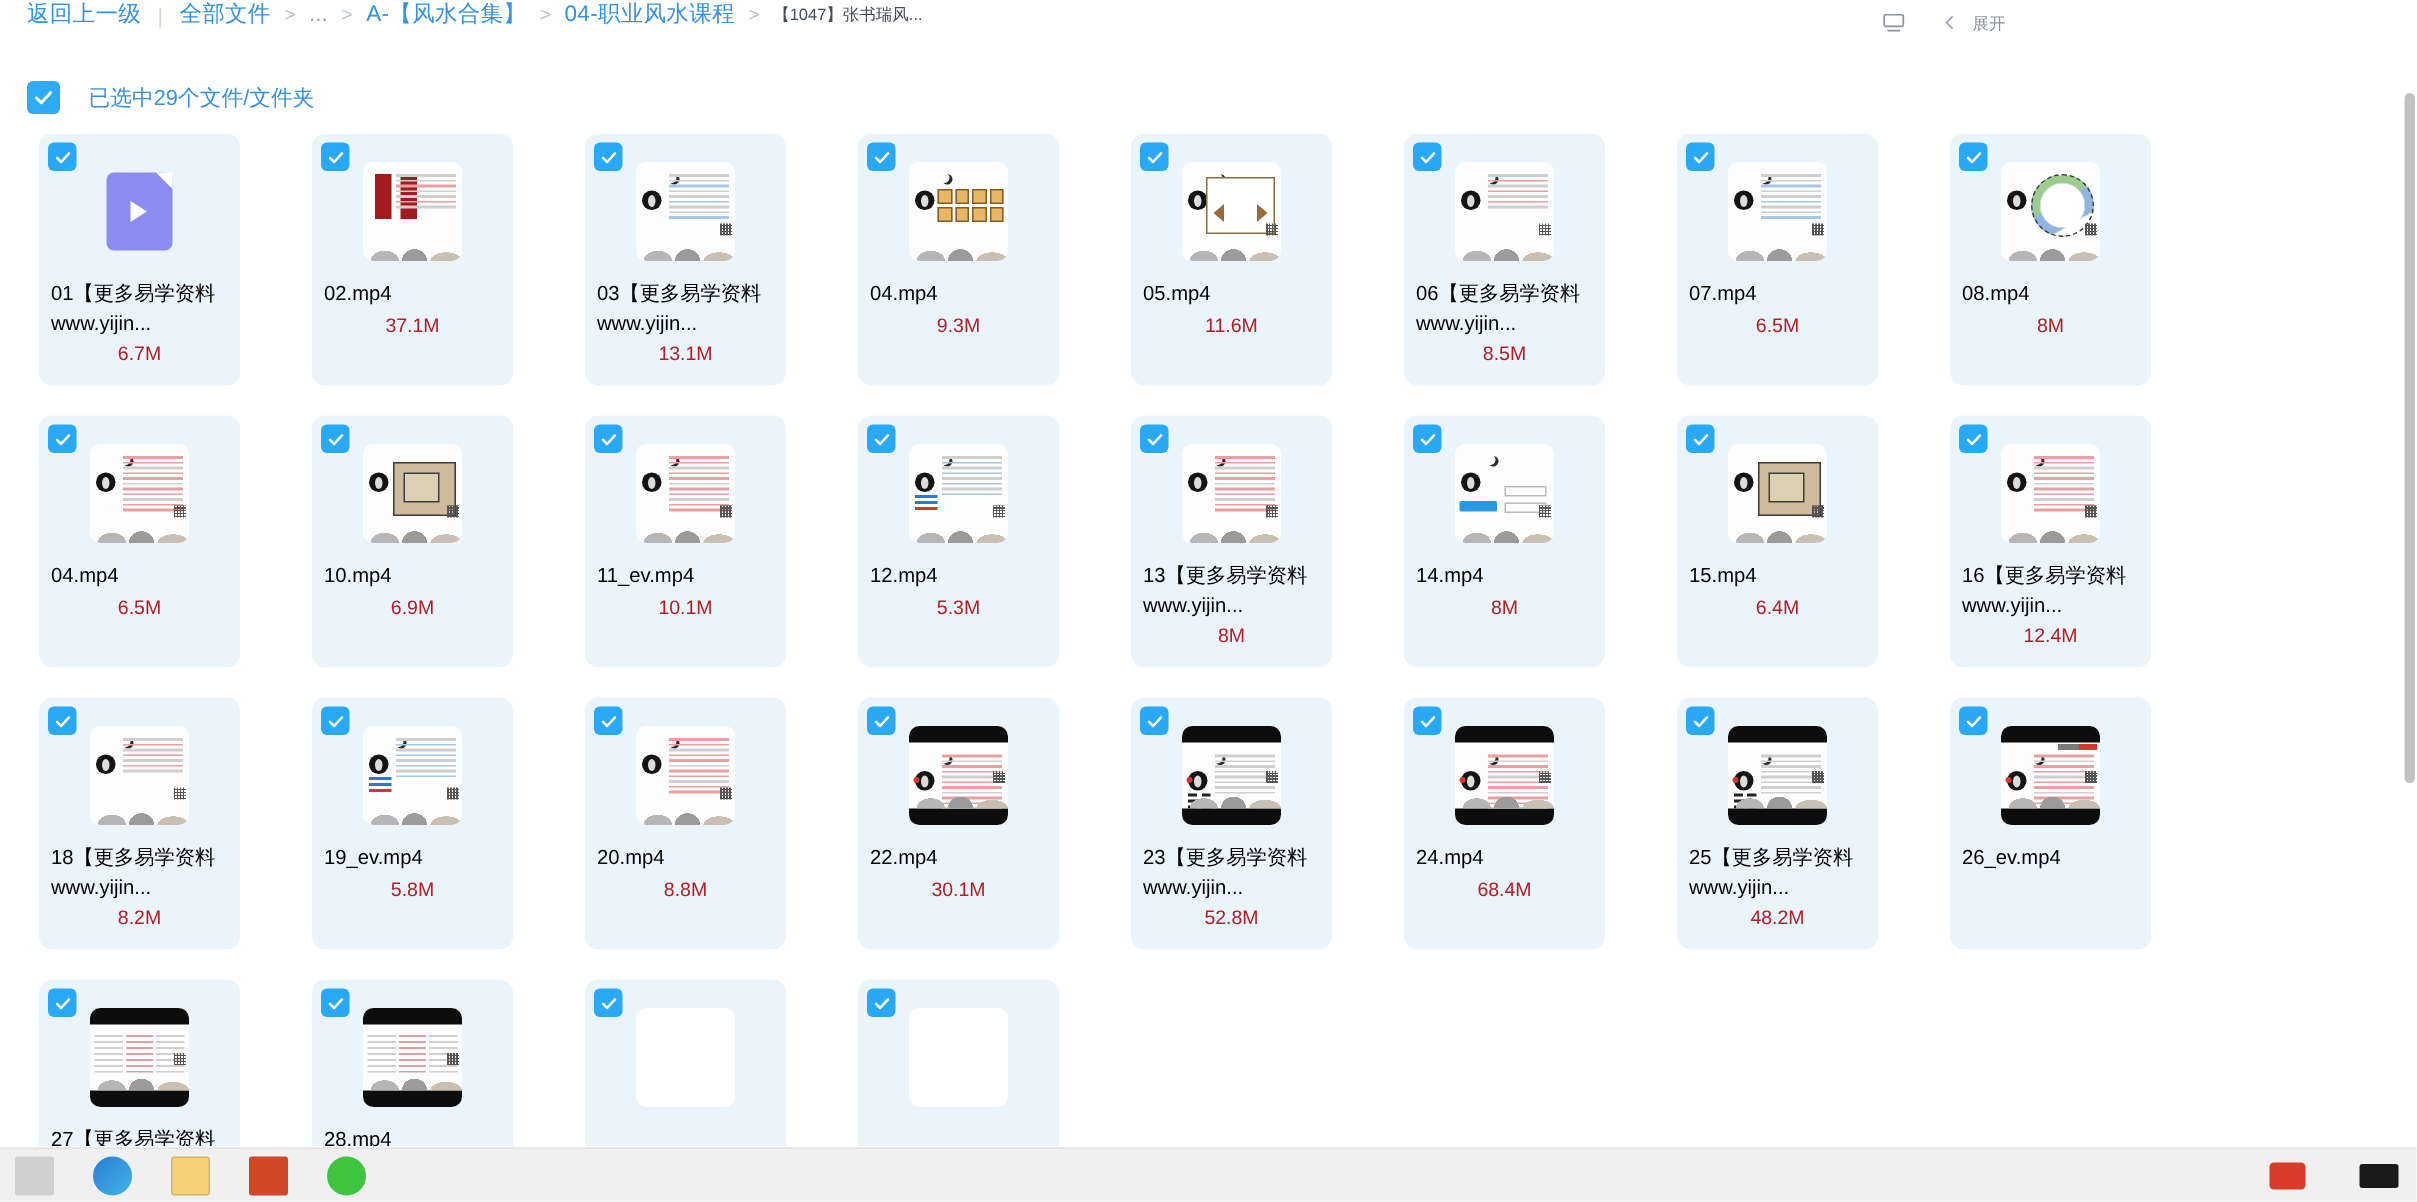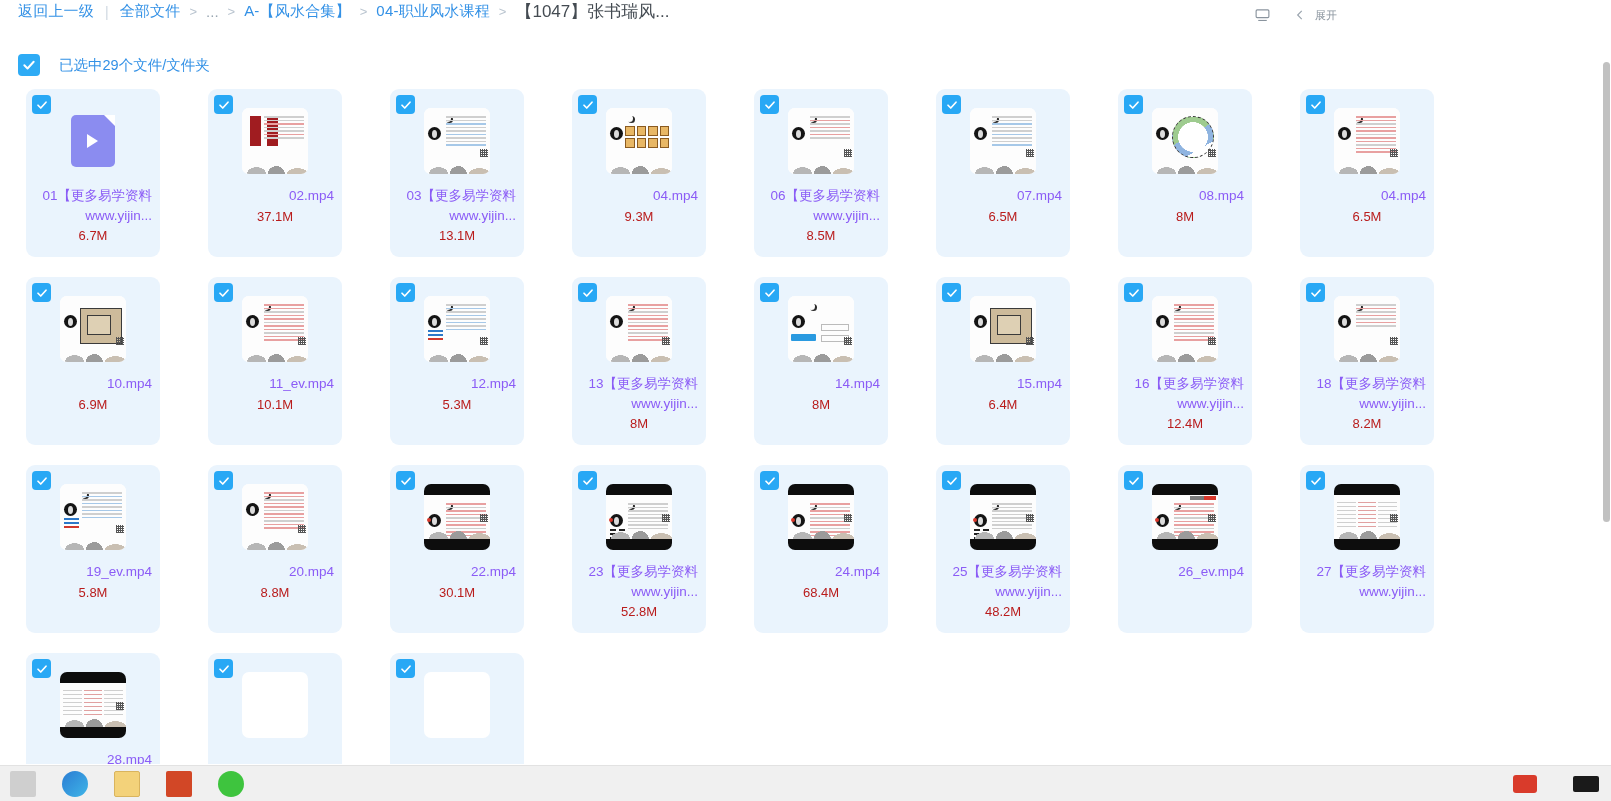--- a/index.html
+++ b/index.html
@@ -17,21 +17,21 @@
     display: flex; align-items: flex-start;
     padding: 0 14px 0 18px;
     background: #ffffff;
   }
   .crumbs { display: flex; align-items: center; flex: 1; min-width: 0; }
   .crumb-link {
     color: #3391e6; font-size: 15px; cursor: pointer;
     white-space: nowrap; letter-spacing: .2px;
   }
   .crumb-link.back { color: #3391e6; }
-  .crumb-current { color: #444b52; font-size: 17px; white-space: nowrap; }
+  .crumb-current { color: #444b52; font-size: 11px; white-space: nowrap; }
   .crumb-vbar {
     color: #cfd8e0; margin: 0 11px; font-size: 14px; user-select: none;
   }
   .crumb-sep {
     color: #b9c4cf; font-size: 13px; margin: 0 9px; user-select: none;
   }
   .crumb-ellipsis { color: #9aa7b2; font-size: 15px; }
 
   .header-right { display: flex; align-items: center; gap: 0; }
   .hdr-icon-btn {
@@ -225,24 +225,24 @@
   .qr {
     position:absolute; right: 2px; bottom: 17px;
     width: 8px; height: 8px;
     background:
       repeating-linear-gradient(0deg,#555 0 1px, transparent 1px 2px),
       repeating-linear-gradient(90deg,#555 0 1px, transparent 1px 2px);
   }
 
   .card-name {
     width: 118px;
-    text-align: right;
+    text-align: left;
     font-size: 13.5px;
     line-height: 19.5px;
-    color: #8b5cf6;
+    color: #000000;
     word-break: break-all;
   }
   .card-size {
     margin-top: 3px;
     font-size: 13px;
     color: #b91c1c;
     text-align: center;
   }
 
   
@@ -414,20 +414,40 @@
               <b></b>
               <b></b>
               <b></b>
             </span>
             <span class="mtn"></span>
           </span>
         </div>
         <div class="card-name">04.mp4</div>
         <div class="card-size">9.3M</div>
       </div>
+      <div class="card">
+        <div class="card-check">
+          <svg viewBox="0 0 24 24" fill="none" stroke="#ffffff" stroke-width="3.4" stroke-linecap="round" stroke-linejoin="round">
+            <polyline points="4 12.5 9.5 18 20 6.5"></polyline>
+          </svg>
+        </div>
+        <div class="thumb">
+          <span class="sheet">
+            <span class="taiji"></span>
+            <span class="moon"></span>
+            <span class="box-out"></span>
+            <span class="diamond" style="left:14px;top:28px;border-width:6px 7px;border-color:transparent #9c6a3a transparent transparent;"></span>
+            <span class="diamond" style="right:2px;top:28px;border-width:6px 7px;border-color:transparent transparent transparent #9c6a3a;"></span>
+            <span class="mtn"></span>
+            <span class="qr"></span>
+          </span>
+        </div>
+        <div class="card-name">05.mp4</div>
+        <div class="card-size">11.6M</div>
+      </div>
       <div class="card tall">
         <div class="card-check">
           <svg viewBox="0 0 24 24" fill="none" stroke="#ffffff" stroke-width="3.4" stroke-linecap="round" stroke-linejoin="round">
             <polyline points="4 12.5 9.5 18 20 6.5"></polyline>
           </svg>
         </div>
         <div class="thumb">
           <span class="sheet">
             <span class="taiji"></span>
             <span class="moon"></span>

